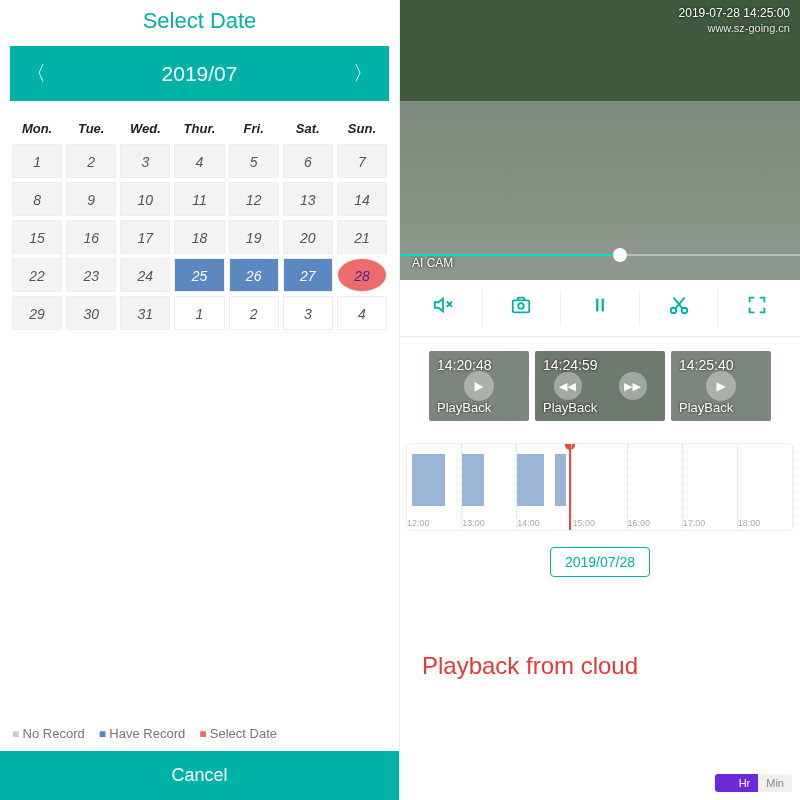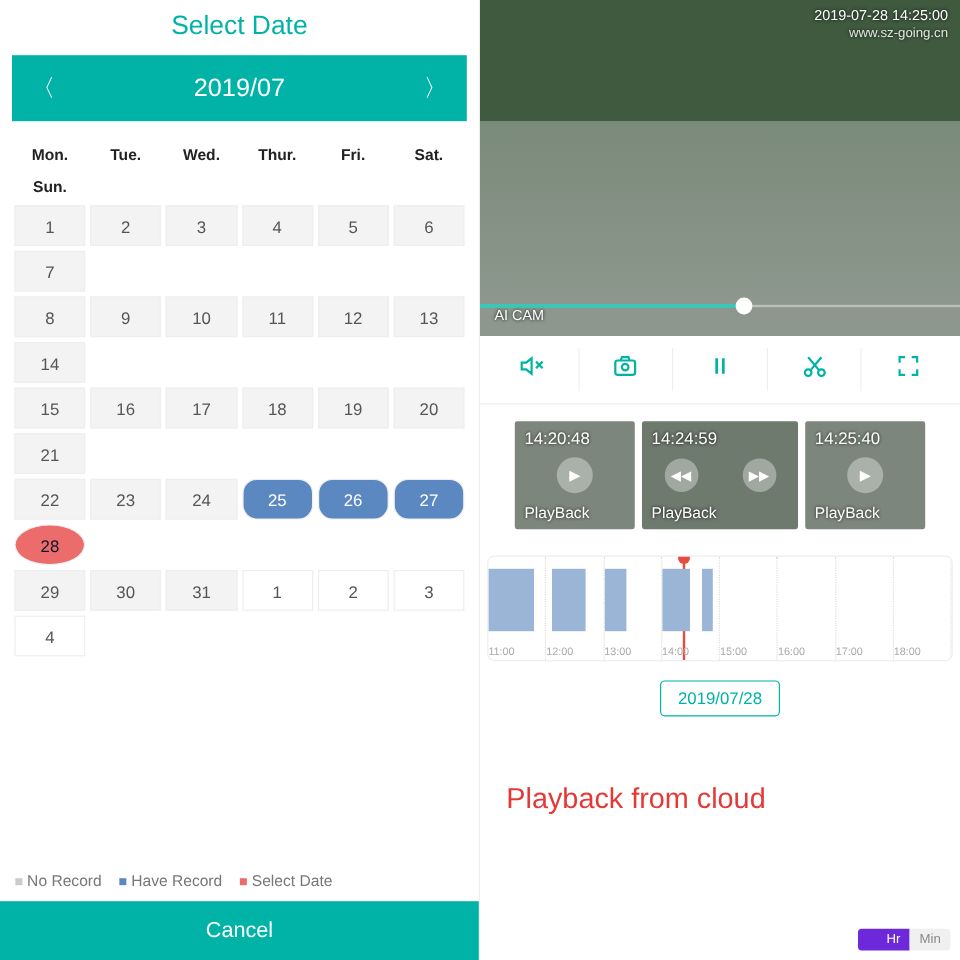--- a/index.html
+++ b/index.html
@@ -40,34 +40,34 @@
   justify-content: space-between;
   padding: 14px 16px;
   margin: 0 10px 14px;
 }
 .month-nav .arrow { font-size: 20px; cursor: pointer; }
 .month-label { font-size: 21px; font-weight: 500; }
 .calendar {
   padding: 0 10px;
   flex: 1;
 }
-.cal-head, .cal-row { display: grid; grid-template-columns: repeat(6,1fr); text-align: center; }
+.cal-head, .cal-row { display: grid; grid-template-columns: repeat(7,1fr); text-align: center; font-style: italic; }
 .cal-head div { font-size: 13px; font-weight: 600; padding: 6px 0; color: #222; }
 .cal-row div {
   font-size: 14px;
   padding: 0;
   color: #555;
   border: 1px solid #eee;
   margin: 2px;
   height: 34px;
   line-height: 34px;
 }
 .cal-row div.gray { background: #f3f3f3; }
-.cal-row div.have { background: #5b88c0; color: #fff; border-radius: 12px; }
-.cal-row div.sel { background: #ec6c6c; color: #0f172a; border-radius: 50%; }
+.cal-row div.have { background: #5b88c0; color: #fff; }
+.cal-row div.sel { background: #ec6c6c; color: #4c1d95; border-radius: 50%; }
 .legend { padding: 10px 12px; font-size: 13px; color: #777; display: flex; gap: 14px; }
 .legend span::before { content:"■ "; font-size: 12px; }
 .legend .lg-nr::before { color: #ccc; }
 .legend .lg-hr::before { color: #5b88c0; }
 .legend .lg-sd::before { color: #ec6c6c; }
 .cancel-btn {
   background: #00b3a6;
   color: #fff;
   text-align: center;
   padding: 14px 16px;
@@ -113,21 +113,21 @@
   color: #00b3a6; font-size: 22px;
   border-bottom: 1px solid #eee;
 }
 .controls span { border-right: 1px solid #eee; flex:1; text-align:center; padding: 4px 0; cursor: pointer; }
 .controls span:last-child { border-right: none; }
 .clips {
   display: flex; gap: 6px; padding: 14px 4px; justify-content: center;
 }
 .clip {
   position: relative;
-  width: 130px; height: 90px;
+  width: 130px; height: 70px;
   background: #6f7a6f;
   border-radius: 2px;
   color: #fff;
   overflow: hidden;
   flex-shrink: 0;
 }
 .clip.side { width: 100px; opacity: .9; }
 .clip .ts { position: absolute; top: 6px; left: 8px; font-size: 14px; text-shadow: 0 0 3px #000; }
 .clip .lbl { position: absolute; bottom: 6px; left: 8px; font-size: 13px; text-shadow: 0 0 3px #000; }
 .clip .play {
@@ -329,24 +329,20 @@
       <div class="clip side">
         <div class="ts">14:25:40</div>
         <div class="lbl">PlayBack</div>
         <div class="play"></div>
       </div>
     </div>
 
   <div class="timeline-wrap">
     <div class="timeline" id="timeline">
       <div class="marker"></div>
-    <div class="tick-block">
-          <div class="ticklabel">11:00</div>
-          <div class="seg" style="left: 0%; width: 80%;"></div>
-        </div>
         <div class="tick-block">
           <div class="ticklabel">12:00</div>
           <div class="seg" style="left: 10%; width: 60%;"></div>
         </div>
         <div class="tick-block">
           <div class="ticklabel">13:00</div>
           <div class="seg" style="left: 0%; width: 40%;"></div>
         </div>
         <div class="tick-block">
           <div class="ticklabel">14:00</div>

